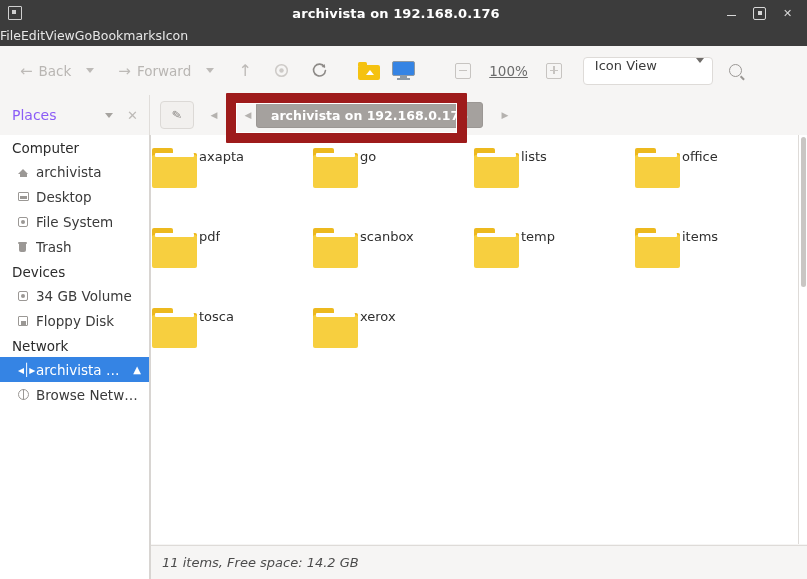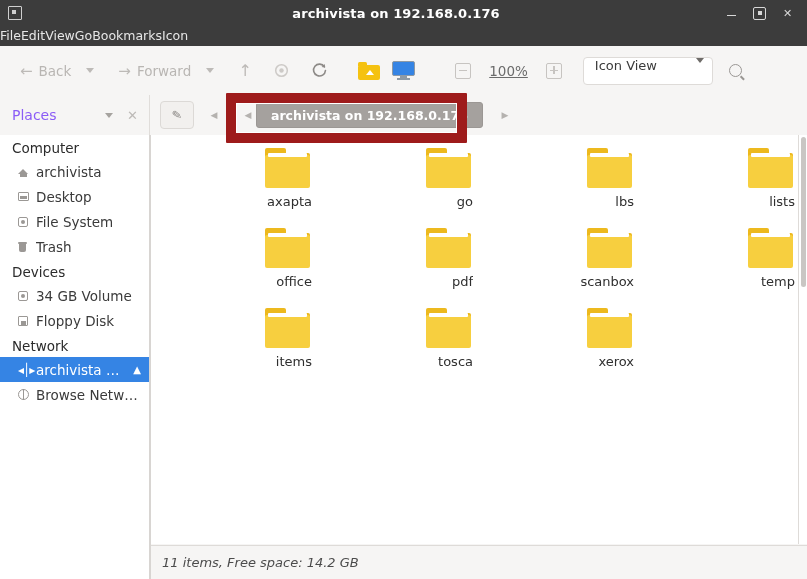--- a/index.html
+++ b/index.html
@@ -163,21 +163,21 @@
 
   
   .mainpane{
     position:absolute;left:151px;top:135px;width:647px;height:409px;background:#ffffff;
     overflow:hidden;
   }
   .grid{
     display:flex;flex-wrap:wrap;align-content:flex-start;padding:8px 0 0 0;
   }
   .cell{
-    width:161px;height:80px;display:flex;flex-direction:column;align-items:flex-end;
+    width:161px;height:80px;display:flex;flex-direction:row;align-items:flex-start;
     justify-content:flex-start;cursor:default;
   }
   .folder{width:48px;height:40px;position:relative;margin-top:5px;}
   .folder .tab{position:absolute;left:1px;top:0;width:21px;height:7px;background:#edb91e;
                border-radius:2px 2px 0 0;}
   .folder .flapbg{position:absolute;left:1px;top:5px;width:45px;height:5px;background:#edb91e;border-radius:2px;}
   .folder .body{position:absolute;left:1px;top:7px;width:45px;height:33px;background:#f7cf3f;
                 border-radius:2px;}
   .folder .lip{position:absolute;left:4px;top:5px;width:39px;height:4px;background:#ffffff;
                border-radius:1px;}
@@ -397,29 +397,20 @@
           </div>
         <div class="flabel">go</div>
       </div>
       <div class="cell">
         <div class="folder">
             <div class="tab"></div>
             <div class="flapbg"></div>
             <div class="body"></div>
             <div class="lip"></div>
           </div>
-        <div class="flabel">lbs</div>
-      </div>
-      <div class="cell">
-        <div class="folder">
-            <div class="tab"></div>
-            <div class="flapbg"></div>
-            <div class="body"></div>
-            <div class="lip"></div>
-          </div>
         <div class="flabel">lists</div>
       </div>
       <div class="cell">
         <div class="folder">
             <div class="tab"></div>
             <div class="flapbg"></div>
             <div class="body"></div>
             <div class="lip"></div>
           </div>
         <div class="flabel">office</div>

